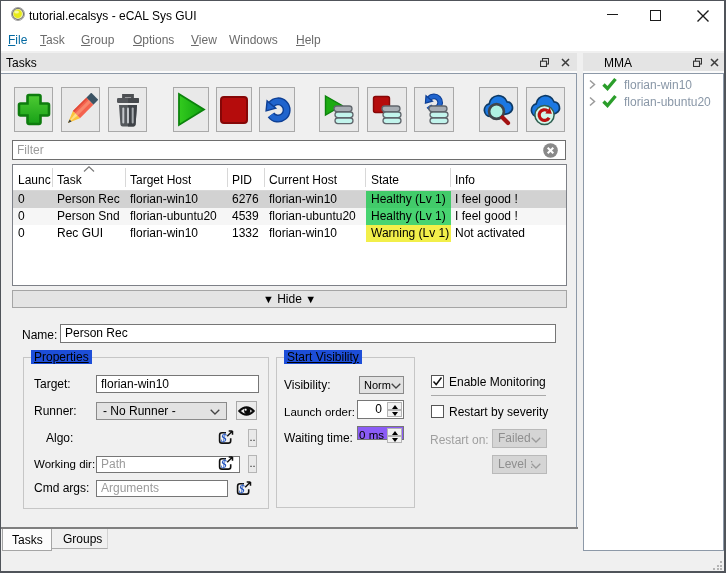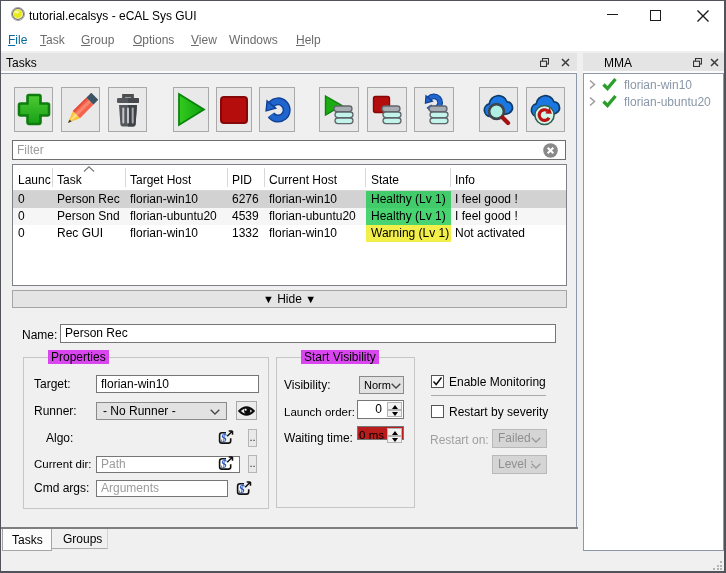--- a/index.html
+++ b/index.html
@@ -3,21 +3,21 @@
 <meta charset="utf-8">
 <style>
 html,body{margin:0;padding:0;}
 .win{position:relative;width:726px;height:573px;background:#f0f0f0;font-family:"Liberation Sans",sans-serif;font-size:12px;color:#000;overflow:hidden;}
 .a{position:absolute;box-sizing:border-box;white-space:nowrap;}
 .tbtn{position:absolute;box-sizing:border-box;border:1px solid #a9a9a9;background:#e9e9e9;display:flex;align-items:center;justify-content:center;}
 .inp{position:absolute;box-sizing:border-box;border:1px solid #767676;background:#fff;line-height:16px;padding-left:4px;}
 .lbl{position:absolute;box-sizing:border-box;white-space:nowrap;}
 .combo{position:absolute;box-sizing:border-box;border:1px solid #8a8a8a;background:#e2e2e2;}
 .gbox{position:absolute;box-sizing:border-box;border:1px solid #c6c6c6;}
-.gtit{position:absolute;top:-8px;left:24px;background:#d946ef;padding:0 3px;line-height:14px;}
+.gtit{position:absolute;top:-8px;left:7px;background:#1d4ed8;padding:0 3px;line-height:14px;text-decoration:underline;}
 .cell{position:absolute;white-space:nowrap;overflow:hidden;line-height:17px;}
 </style>
 </head>
 <body>
 <div class="win">
 
 <div class="a" style="left:0;top:0;width:726px;height:1px;background:#50545a"></div>
 <div class="a" style="left:0;top:0;width:1px;height:573px;background:#50545a"></div>
 <div class="a" style="left:724px;top:0;width:2px;height:573px;background:#50545a"></div>
 <div class="a" style="left:0;top:571px;width:726px;height:2px;background:#50545a"></div>
@@ -271,21 +271,21 @@
         <circle cx="7.7" cy="4.7" r="1" fill="#fff"></circle>
       </svg>
     </div>
 <div class="lbl" style="left:46px;top:431px;">Algo:</div>
 <svg class="a" style="left:217px;top:429px" width="17" height="17" viewBox="0 0 17 17">
 <path d="M9 3.7 H5 Q2.6 3.7 2.6 6.1 V11.7 Q2.6 14.1 5 14.1 H11.3 Q13.7 14.1 13.7 11.7 V9.2" fill="none" stroke="#111" stroke-width="1.6"></path>
 <text x="4.1" y="13" font-size="11.5" font-style="italic" font-weight="bold" fill="#2154c0" font-family="Liberation Serif,serif">$</text>
 <path d="M10.2 7.3 L15.5 2 M15.5 2 H11.7 M15.5 2 V5.8" fill="none" stroke="#111" stroke-width="1.5"></path>
 </svg>
 <div class="a" style="left:248px;top:429px;width:9px;height:18px;border:1px solid #b5b5b5;background:#e9e9e9;text-align:center;line-height:14px;font-size:11px;color:#222;">..</div>
-<div class="lbl" style="left:34px;top:458px;font-size:11.5px;">Current dir:</div>
+<div class="lbl" style="left:34px;top:458px;font-size:11.5px;">Working dir:</div>
 <div class="inp" style="left:96px;top:456px;width:144px;height:17px;line-height:15px;color:#9b9b9b;">Path</div>
 <svg class="a" style="left:217px;top:455px" width="17" height="17" viewBox="0 0 17 17">
 <path d="M9 3.7 H5 Q2.6 3.7 2.6 6.1 V11.7 Q2.6 14.1 5 14.1 H11.3 Q13.7 14.1 13.7 11.7 V9.2" fill="none" stroke="#111" stroke-width="1.6"></path>
 <text x="4.1" y="13" font-size="11.5" font-style="italic" font-weight="bold" fill="#2154c0" font-family="Liberation Serif,serif">$</text>
 <path d="M10.2 7.3 L15.5 2 M15.5 2 H11.7 M15.5 2 V5.8" fill="none" stroke="#111" stroke-width="1.5"></path>
 </svg>
 <div class="a" style="left:248px;top:455px;width:9px;height:18px;border:1px solid #b5b5b5;background:#e9e9e9;text-align:center;line-height:14px;font-size:11px;color:#222;">..</div>
 <div class="lbl" style="left:34px;top:481px;">Cmd args:</div>
 <div class="inp" style="left:96px;top:480px;width:132px;height:17px;line-height:15px;color:#9b9b9b;">Arguments</div>
 <svg class="a" style="left:235px;top:480px" width="17" height="17" viewBox="0 0 17 17">
@@ -306,21 +306,21 @@
 <div class="a" style="left:357px;top:400px;width:47px;height:19px;border:1px solid #767676;background:#fff;">
 <div class="a" style="right:21px;top:0;height:17px;line-height:17px;">0</div>
 <div class="a" style="right:1px;top:1px;width:15px;height:7.5px;border:1px solid #b4b4b4;background:#f2f2f2;">
         <div class="a" style="left:3.5px;top:1.5px;width:0;height:0;border-left:3.5px solid transparent;border-right:3.5px solid transparent;border-bottom:4px solid #000;"></div>
       </div>
 <div class="a" style="right:1px;top:8.5px;width:15px;height:7.5px;border:1px solid #b4b4b4;background:#f2f2f2;">
         <div class="a" style="left:3.5px;top:1.5px;width:0;height:0;border-left:3.5px solid transparent;border-right:3.5px solid transparent;border-top:4px solid #000;"></div>
       </div>
 </div>
 <div class="lbl" style="left:284px;top:431px;">Waiting time:</div>
-<div class="a" style="left:357px;top:426px;width:47px;height:14px;border:1px solid #767676;background:#b91c1c;">
+<div class="a" style="left:357px;top:426px;width:47px;height:14px;border:1px solid #767676;background:#8b5cf6;">
 <div class="a" style="right:19px;top:0;height:17px;line-height:17px;font-size:11.5px;">0 ms</div>
 <div class="a" style="right:1px;top:1px;width:15px;height:7.5px;border:1px solid #b4b4b4;background:#f2f2f2;">
         <div class="a" style="left:3.5px;top:1.5px;width:0;height:0;border-left:3.5px solid transparent;border-right:3.5px solid transparent;border-bottom:4px solid #000;"></div>
       </div>
 <div class="a" style="right:1px;top:8.5px;width:15px;height:7.5px;border:1px solid #b4b4b4;background:#f2f2f2;">
         <div class="a" style="left:3.5px;top:1.5px;width:0;height:0;border-left:3.5px solid transparent;border-right:3.5px solid transparent;border-top:4px solid #000;"></div>
       </div>
 </div>
 
 <div class="a" style="left:431px;top:375px;width:13px;height:13px;border:1px solid #555;background:#fff;"></div>

